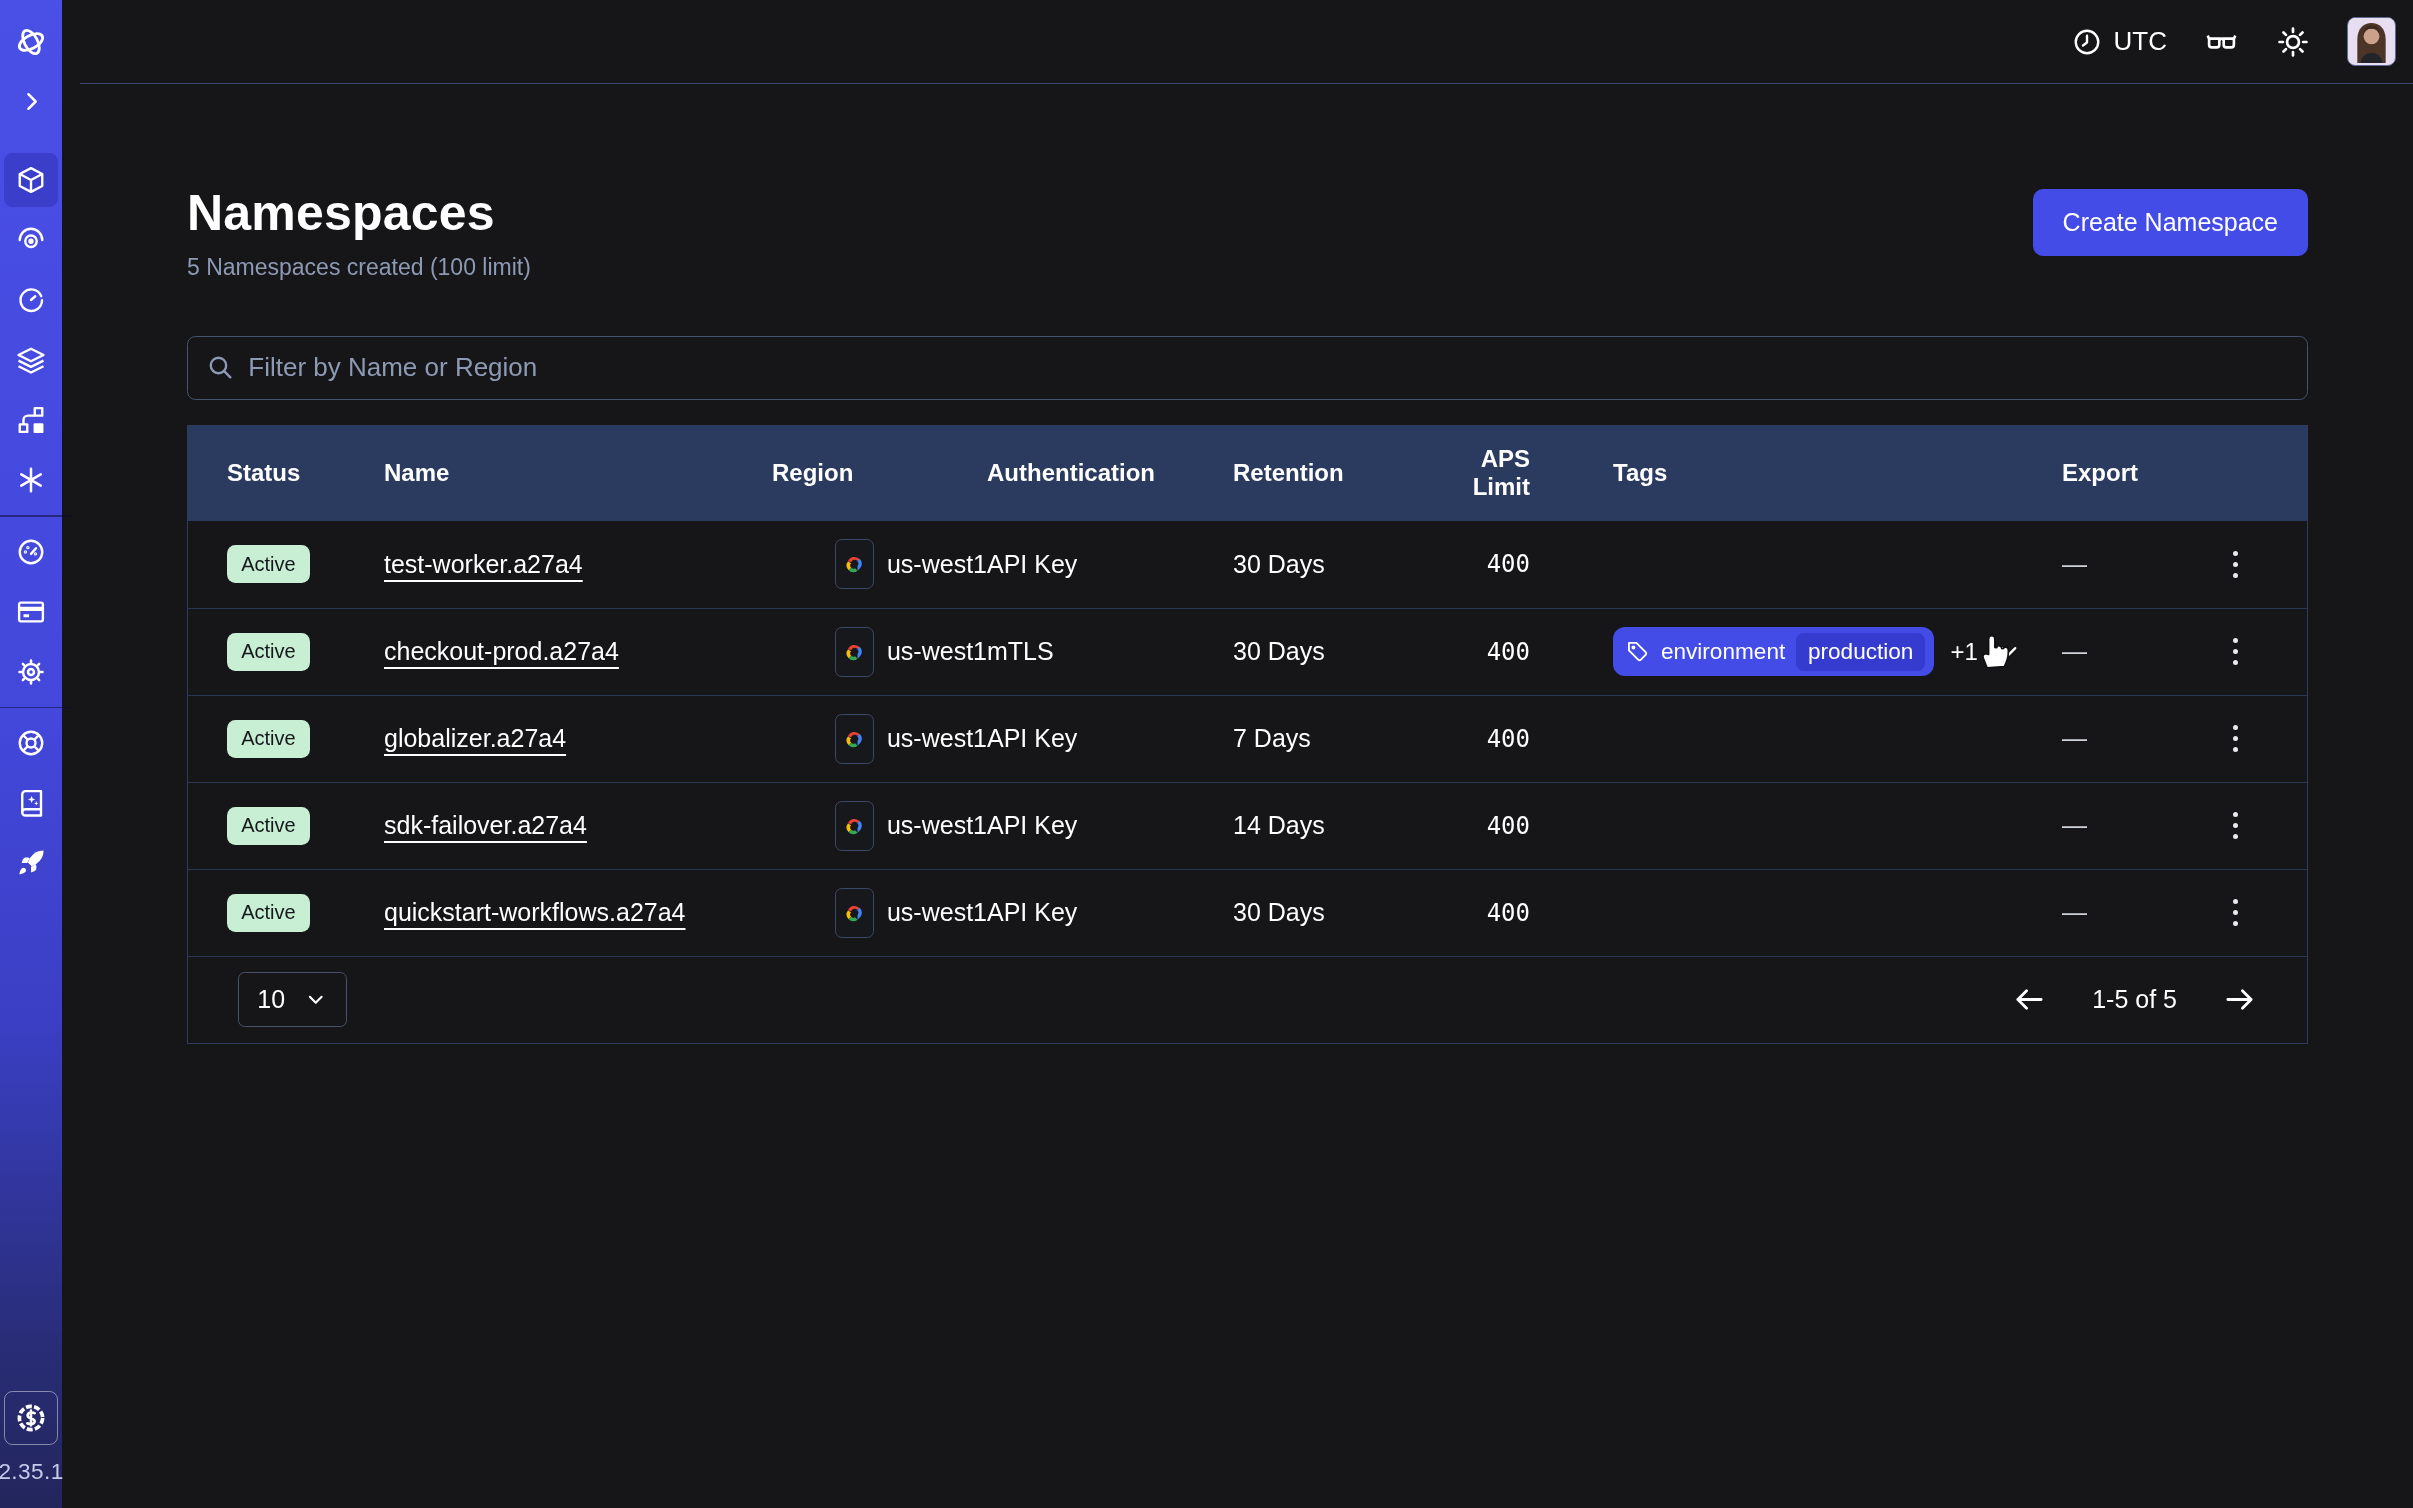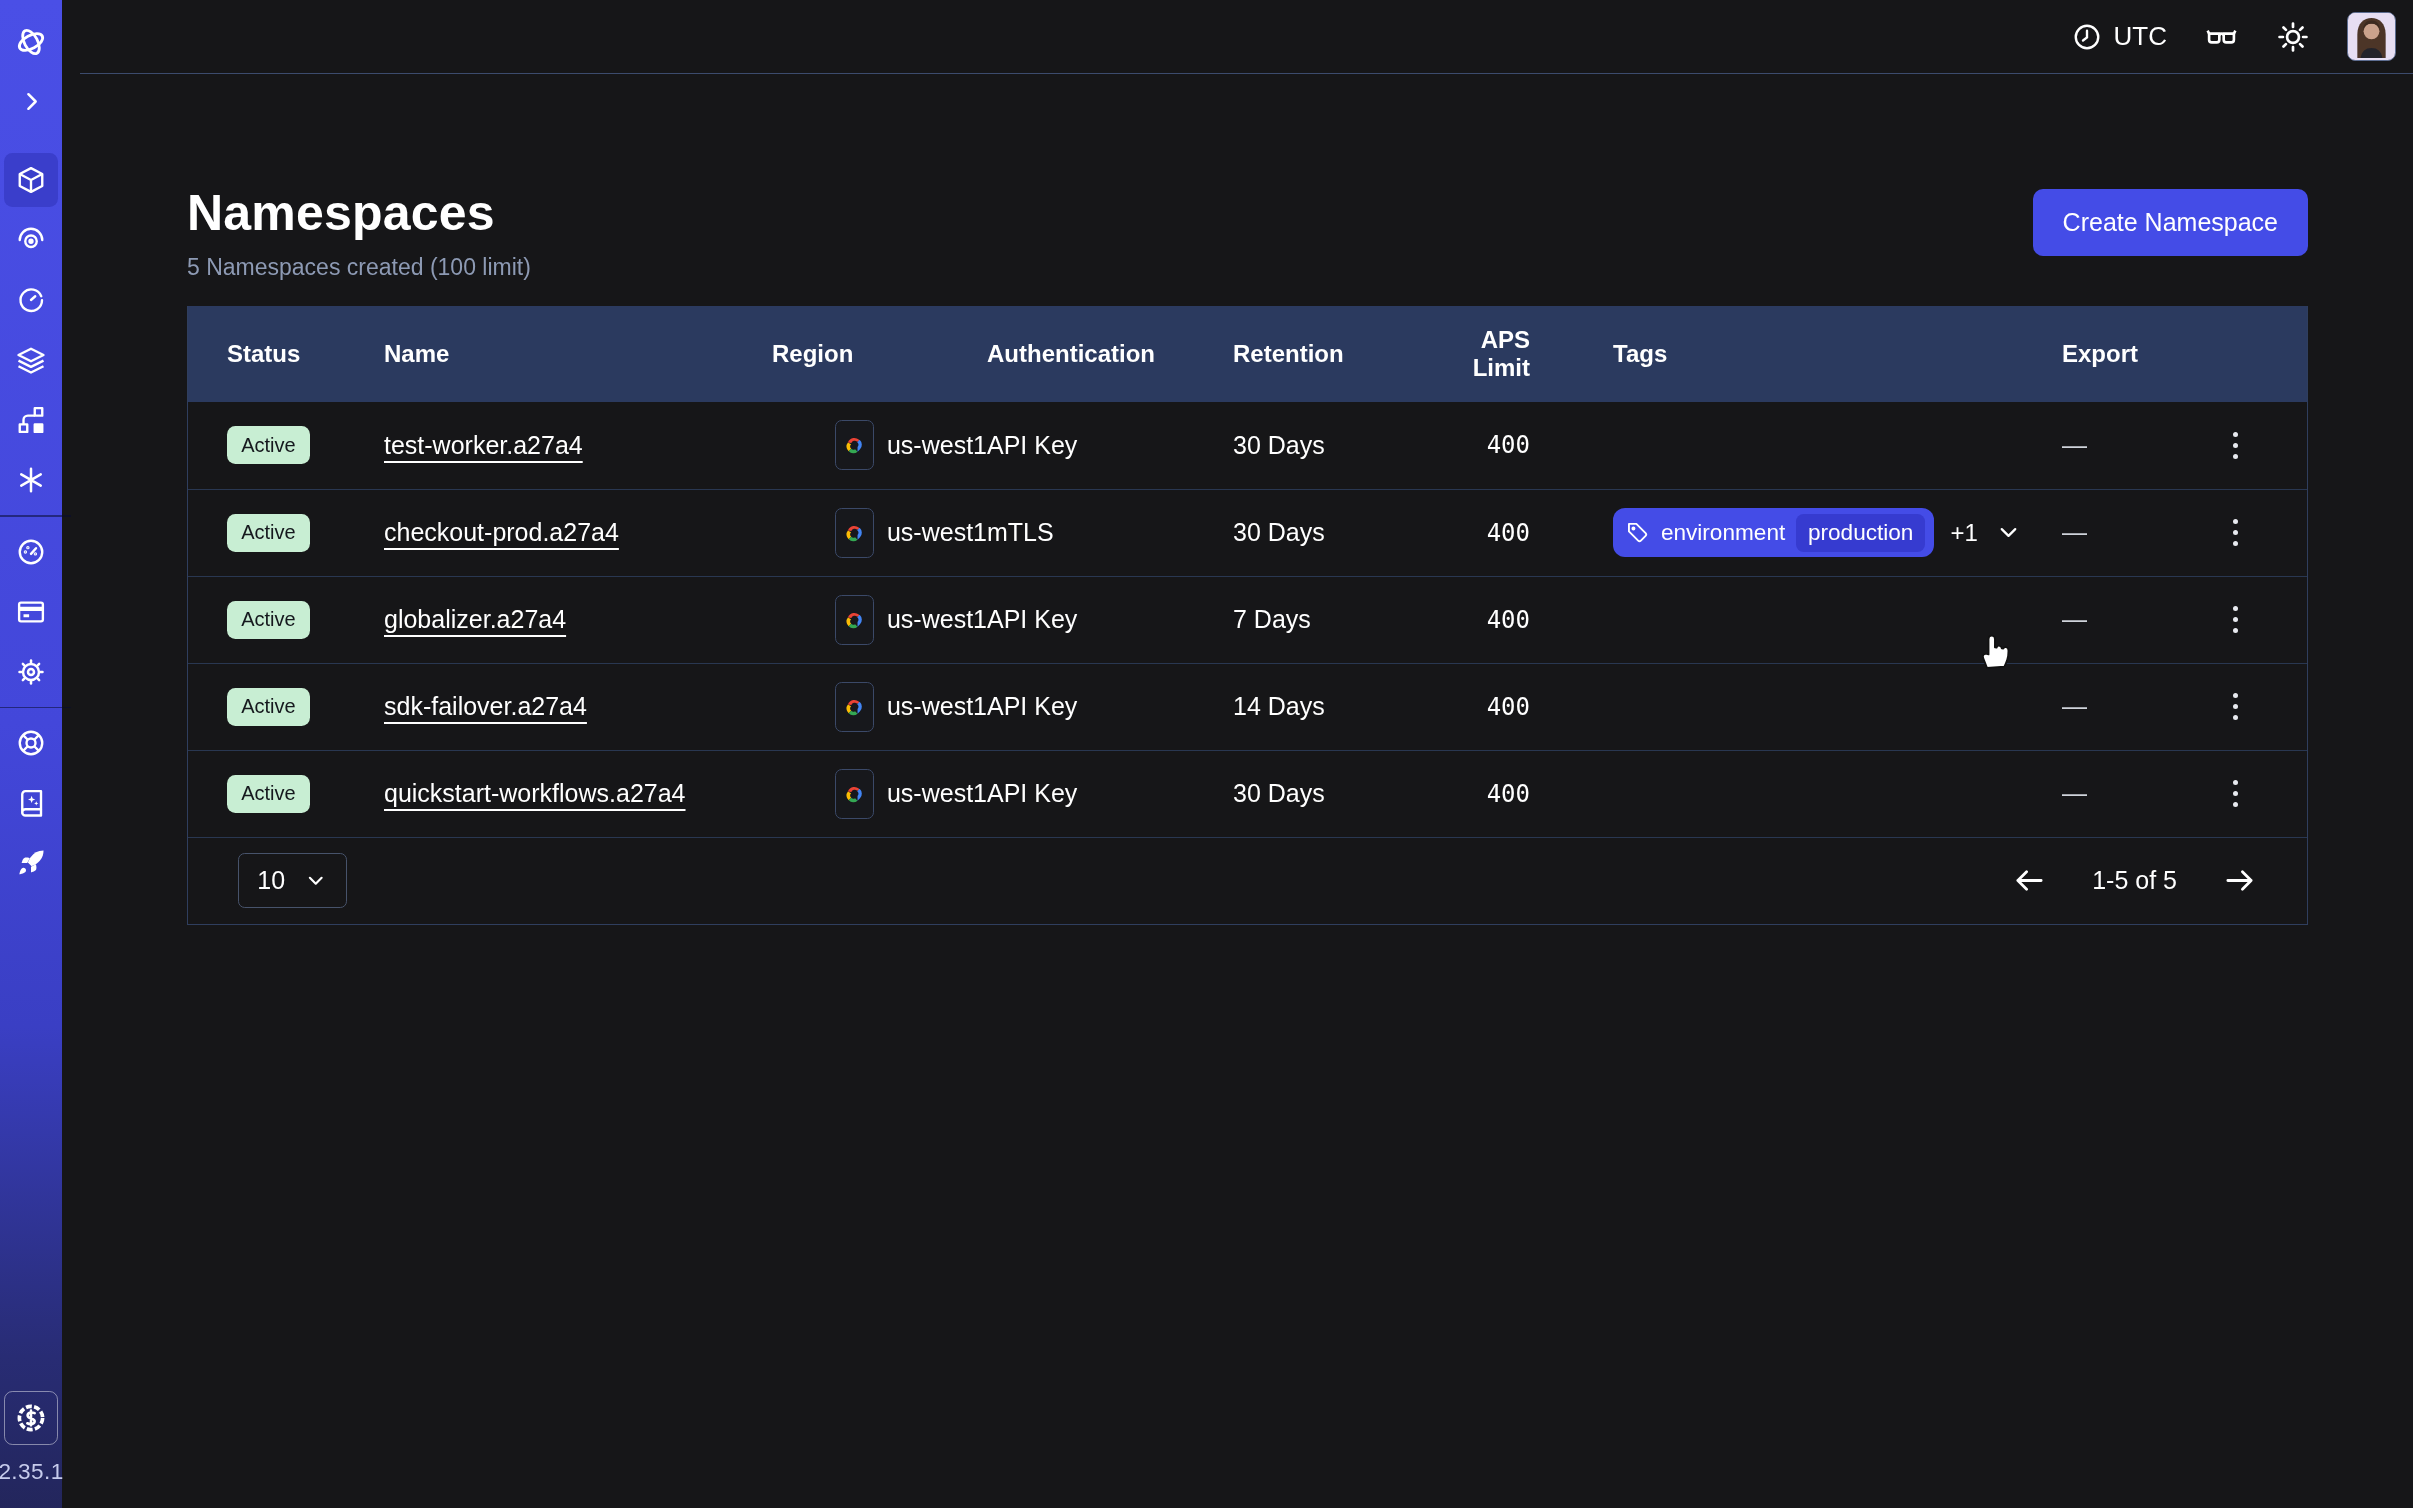--- a/index.html
+++ b/index.html
@@ -15,21 +15,21 @@
   .rail-item svg { position:relative; z-index:2; }
   .rail-gap { margin-top:18.4px; }
   .active-pill { position:absolute; width:54px; height:54px; border-radius:8.4px; background:#3a3ecb; z-index:1; }
   .rail-divider { width:80px; height:1.7px; background:rgba(10,12,50,.55); margin:5px 0; }
   .rail-bottom { margin-top:auto; display:flex; flex-direction:column; align-items:center; gap:13.4px; padding-bottom:23.5px; }
   .plan-box { width:54px; height:54px; border:1.7px solid rgba(255,255,255,.45); border-radius:8.4px;
     display:flex; align-items:center; justify-content:center; cursor:pointer; }
   .version { font-size:22.6px; color:#c6cbec; letter-spacing:0.4px; }
 
   
-  .topbar { position:absolute; left:80px; right:0; top:0; height:74px;
+  .topbar { position:absolute; left:80px; right:0; top:0; height:84px;
     display:flex; align-items:center; justify-content:flex-end; gap:37px;
     padding-right:17px; border-bottom:1.7px solid #3c4b6d; background:#161618; }
   .utc-group { display:flex; align-items:center; gap:11.7px; cursor:pointer; }
   .utc-label { font-size:26px; }
   .icon-btn { background:none; border:none; color:#fff; cursor:pointer; display:flex; align-items:center; }
   .avatar { width:49px; height:49px; border-radius:8.4px; border:1.7px solid #5c6c90; overflow:hidden; cursor:pointer; padding:0; background:#e7def2; }
 
   
   .main { position:absolute; left:80px; top:85px; right:0; bottom:0; padding:99px 105px 0 107px; }
   .page-head { display:flex; justify-content:space-between; align-items:flex-start; }
@@ -248,20 +248,27 @@
 
 <main class="main">
   <div class="page-head">
     <div>
       <h1 class="page-title">Namespaces</h1>
       <div class="page-subtitle">5 Namespaces created (100 limit)</div>
     </div>
     <button class="create-btn">Create Namespace</button>
   </div>
 
+  <div class="search-bar">
+    <svg width="28.5" height="28.5" viewBox="0 0 24 24" fill="none" stroke="currentColor" stroke-width="2" stroke-linecap="round">
+      <circle cx="10.5" cy="10.5" r="6.5"></circle>
+        <path d="m15.5 15.5 5 5"></path>
+    </svg>
+    <input class="search-input" type="text" placeholder="Filter by Name or Region" style="">
+  </div>
 
   <div class="table">
     <div class="thead">
       <div>Status</div>
       <div>Name</div>
       <div>Region</div>
       <div>Authentication</div>
       <div>Retention</div>
       <div class="cell-aps">APS Limit</div>
       <div>Tags</div>

